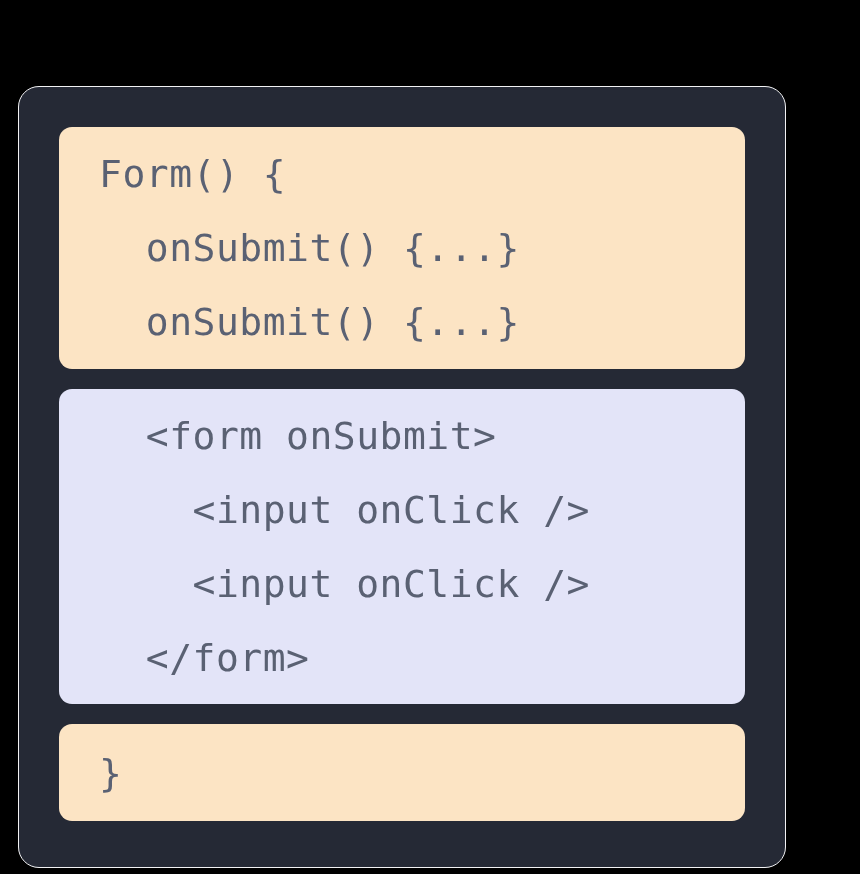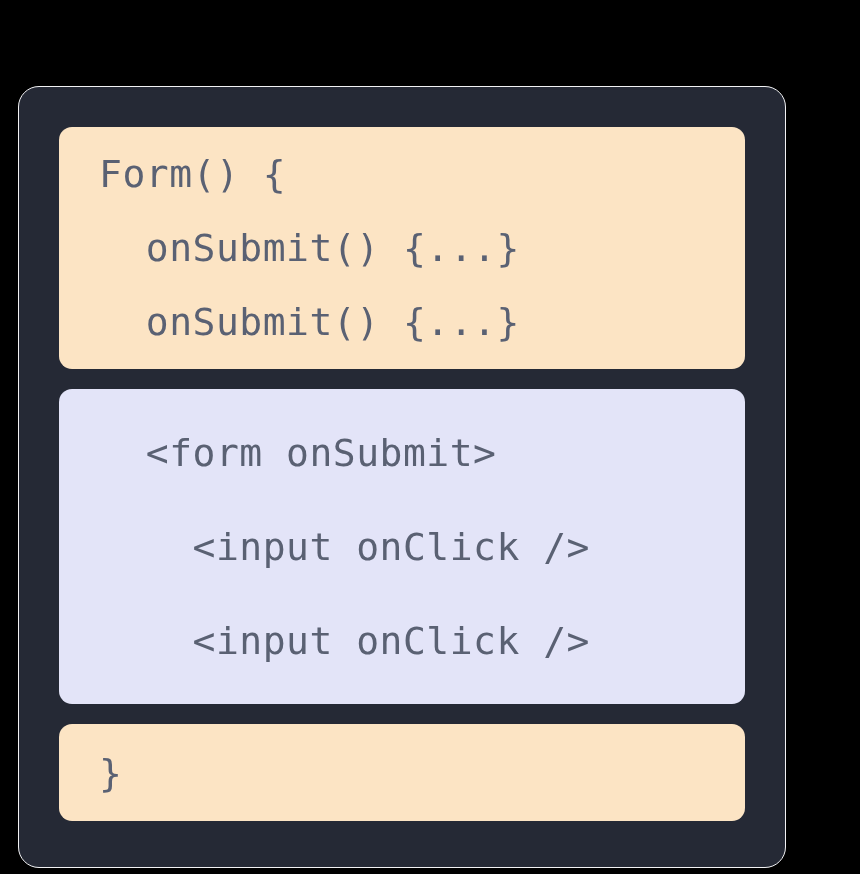--- a/index.html
+++ b/index.html
@@ -42,21 +42,21 @@
   .code-block {
     box-sizing: border-box;
     border-radius: 13px;
     padding: 24px 0 24px 0;
     display: flex;
     flex-direction: column;
     justify-content: center;
   }
 
   .block-component-outer { background: #fce4c4; }
-  .block-markup          { background: #e3e4f8; gap: 20px; }
+  .block-markup          { background: #e3e4f8; }
 
   #block-open   { height: 242px; }
   #block-markup { height: 315px; }
   #block-close  { height: 97px; }
 
   .code-line {
     font-family: "DejaVu Sans Mono", "Liberation Mono", monospace;
     font-size: 38px;
     line-height: 74px;
     color: #5a6173;
@@ -79,20 +79,21 @@
     <div id="block-open" class="code-block block-component-outer">
       <div class="code-line">Form() {</div>
       <div class="code-line">  onSubmit() {...}</div>
       <div class="code-line">  onSubmit() {...}</div>
     </div>
 
     <div id="block-markup" class="code-block block-markup">
       <div class="code-line">  &lt;form onSubmit&gt;</div>
       <div class="code-line">    &lt;input onClick /&gt;</div>
       <div class="code-line">    &lt;input onClick /&gt;</div>
+      <div class="code-line">  &lt;/form&gt;</div>
     </div>
 
     <div id="block-close" class="code-block block-component-outer">
       <div class="code-line">}</div>
     </div>
 
   </div>
 </div>
 
 </body></html>

